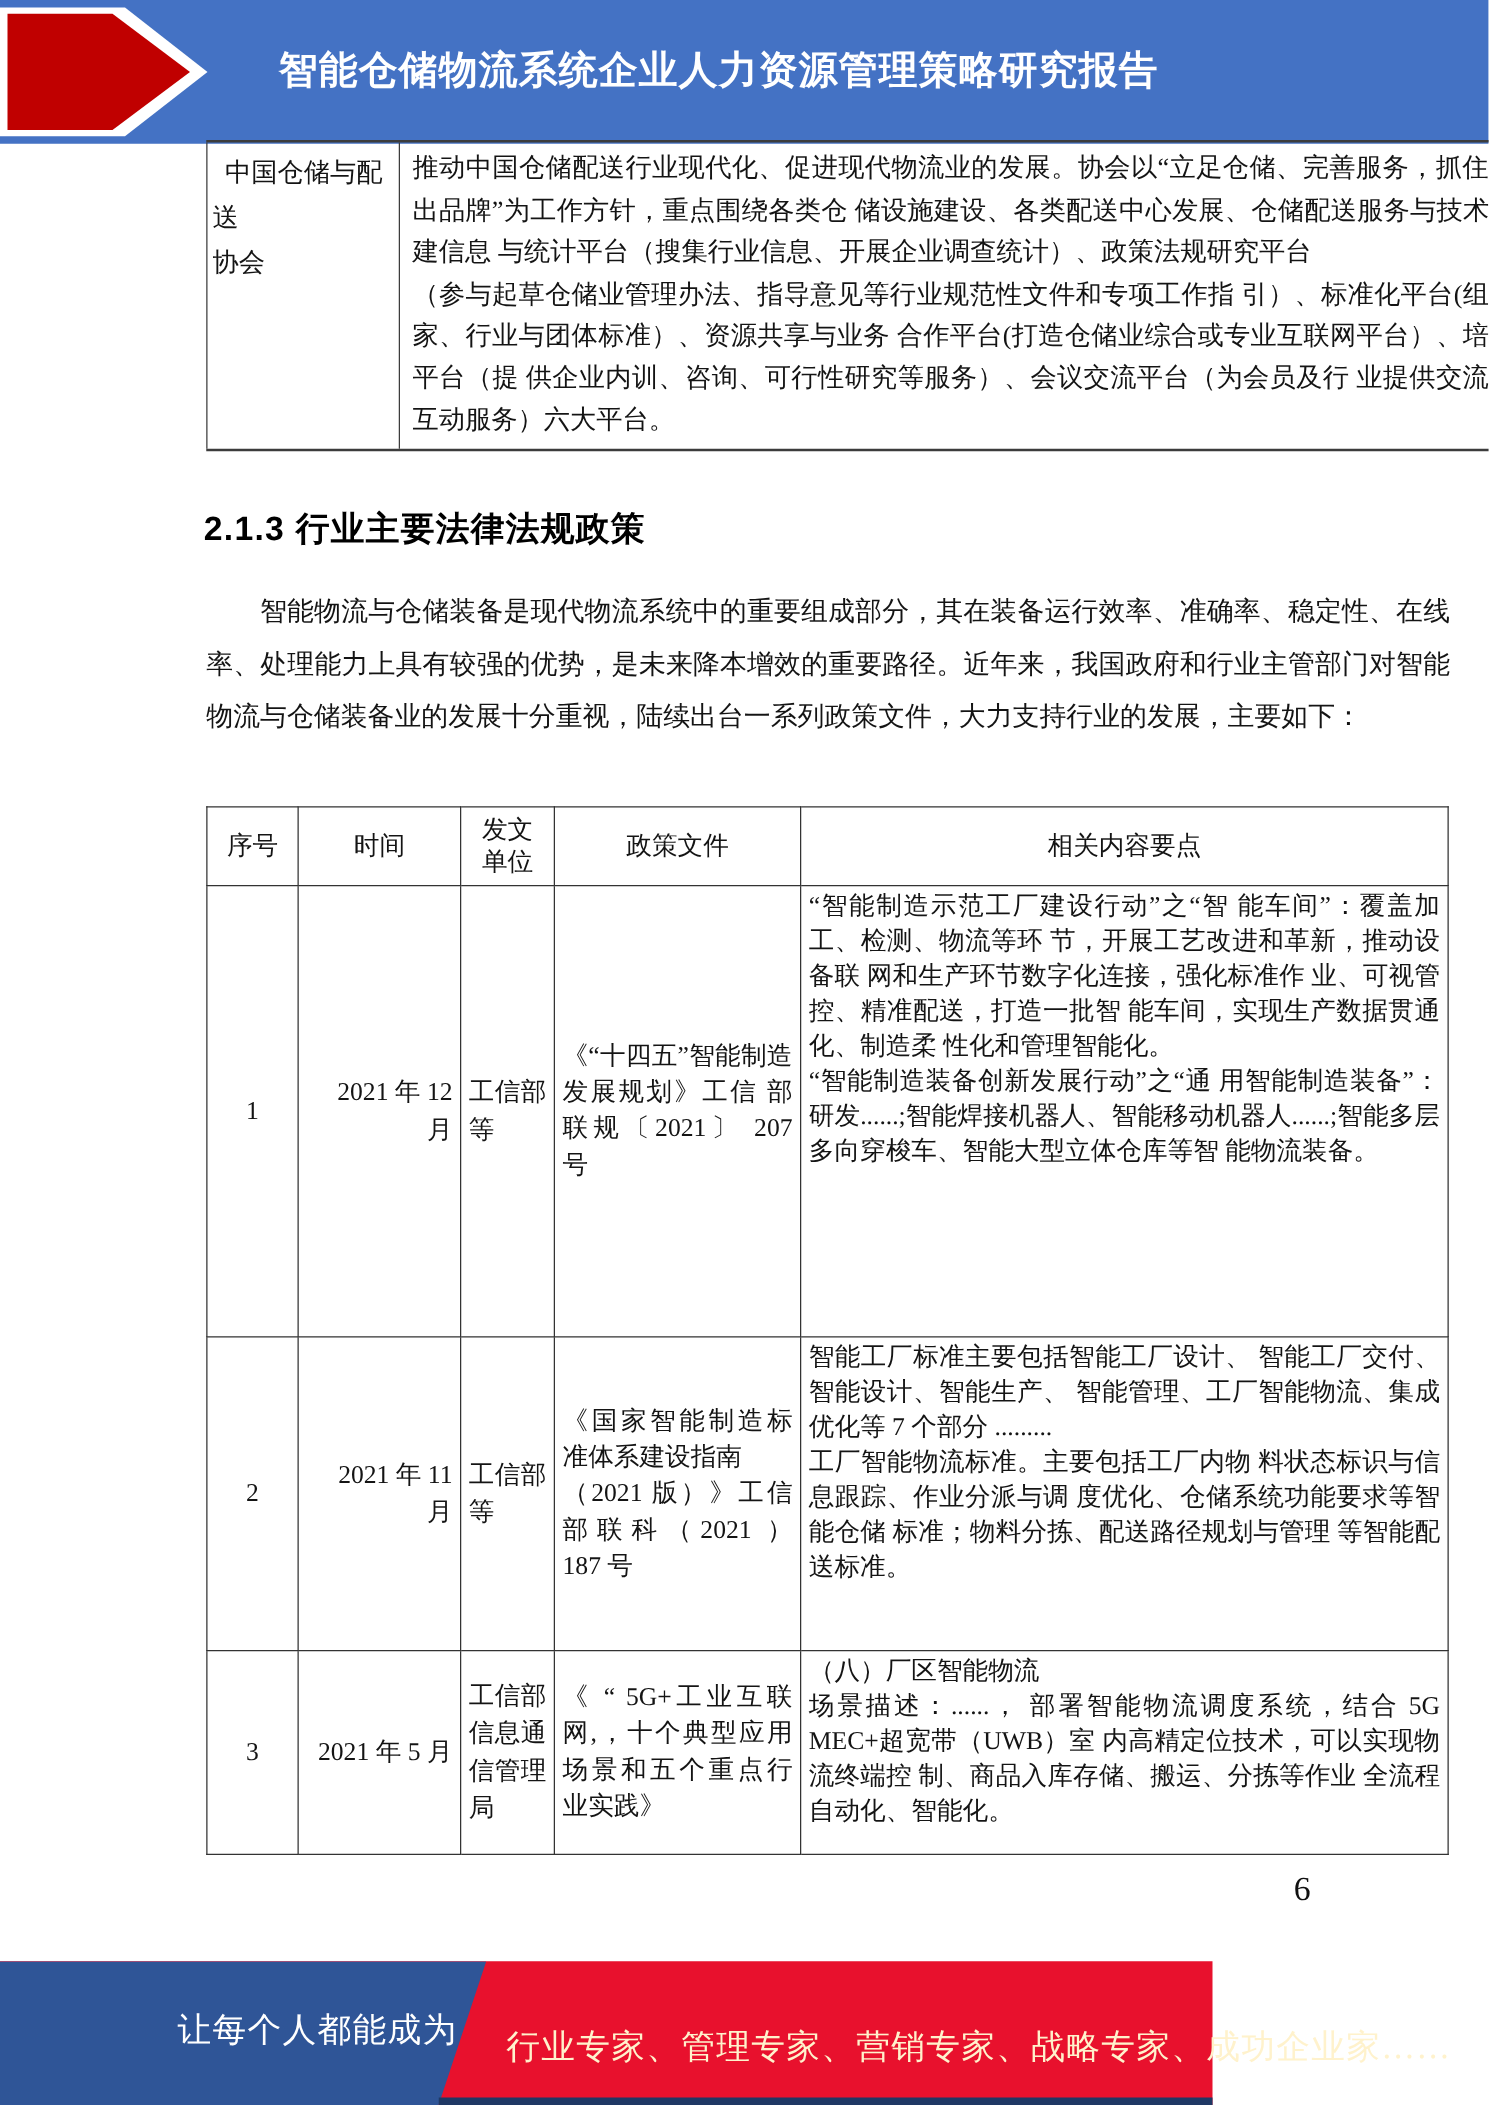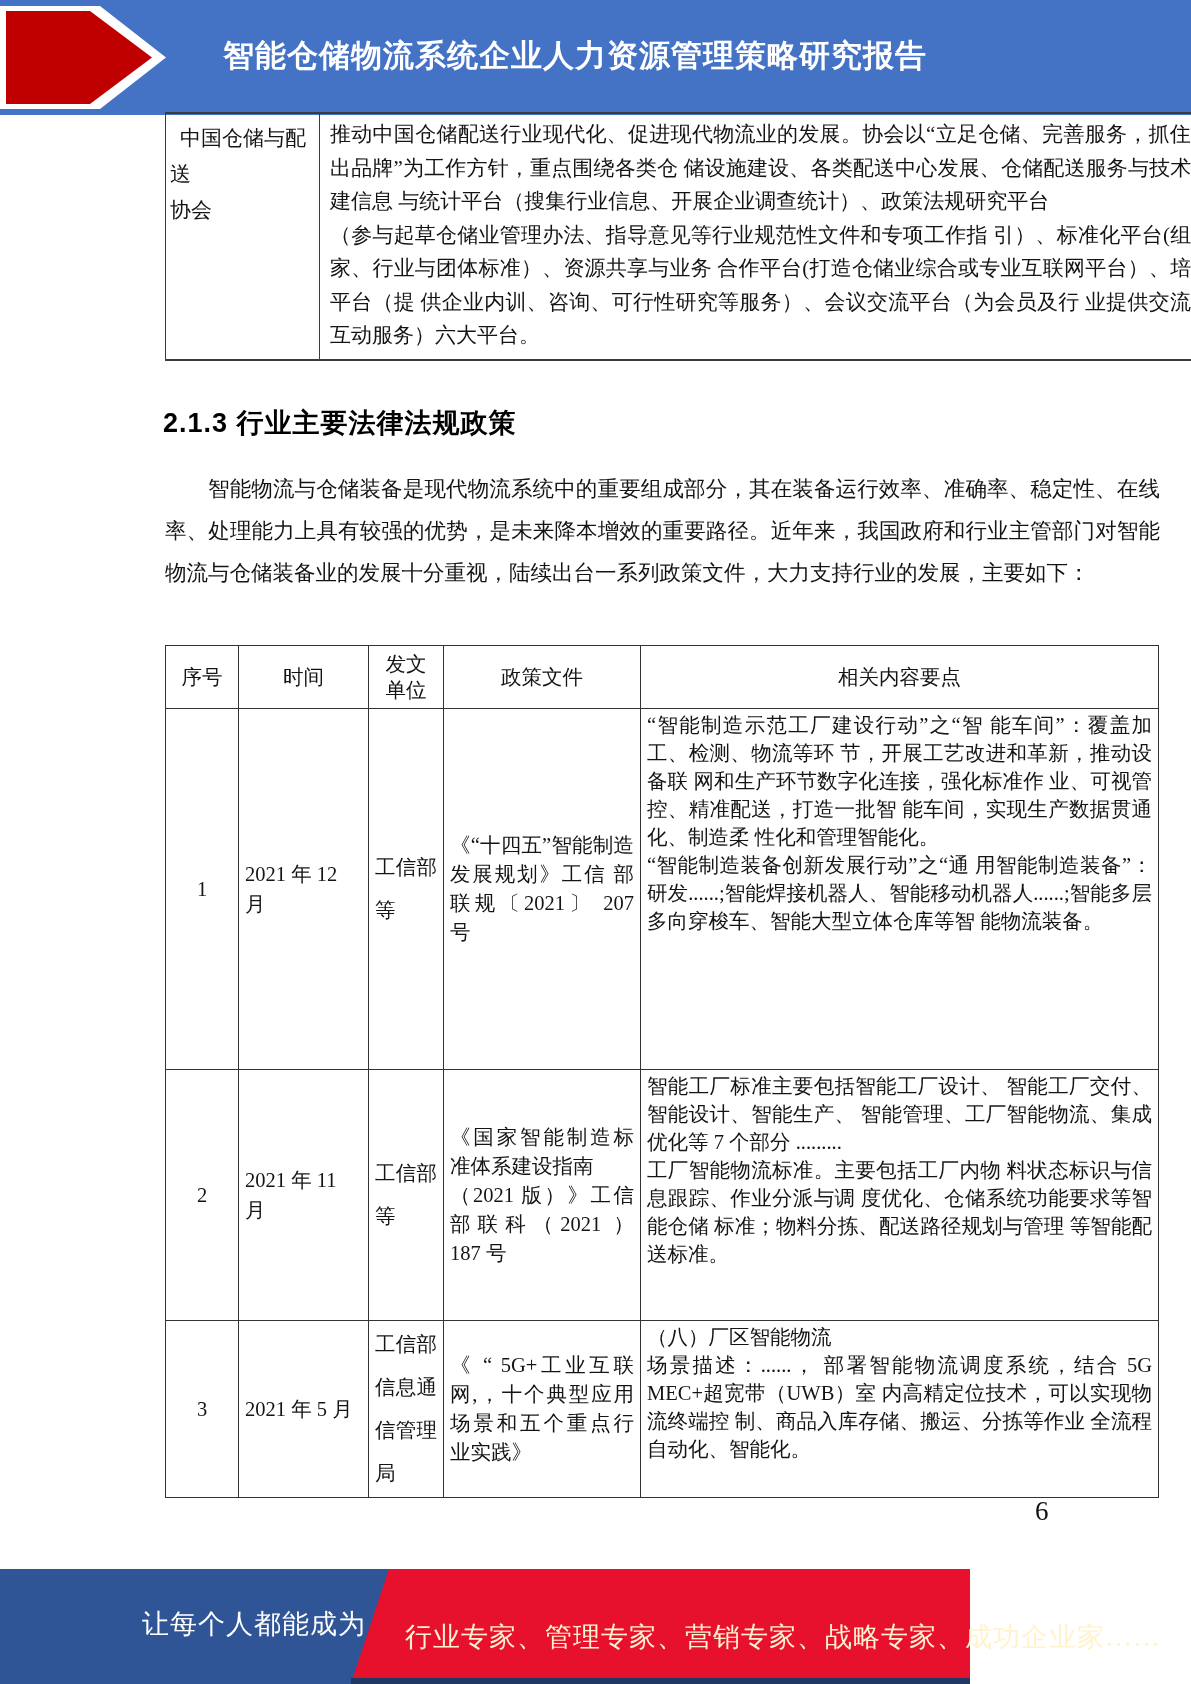--- a/index.html
+++ b/index.html
@@ -70,22 +70,22 @@
   }
   .policy-table th{
     height:58px;text-align:center;vertical-align:middle;line-height:26px;
   }
   .col-no{width:73px;}
   .col-time{width:130px;}
   .col-issuer{width:75px;}
   .col-doc{width:197px;}
   .col-content{width:518px;}
   .cell-no{text-align:center;vertical-align:middle;}
-  .cell-time{text-align:left;vertical-align:middle;line-height:30px;padding-left:7px;}
-  .cell-issuer{text-align:justify;vertical-align:middle;line-height:43px;padding:2px 4px;}
+  .cell-time{text-align:right;vertical-align:middle;line-height:30px;padding-left:7px;}
+  .cell-issuer{text-align:justify;vertical-align:middle;line-height:30px;padding:2px 4px;}
   .cell-doc{text-align:justify;vertical-align:middle;line-height:29px;white-space:pre-line;}
   .cell-content{
     text-align:justify;vertical-align:top;line-height:28px;
     white-space:pre-line;padding:3px 7px;
   }
   .row-1 .cell-content{height:356px;}
   .row-2 .cell-content{height:246px;}
   .row-3 .cell-content{height:158px;}
   
   .page-number{

